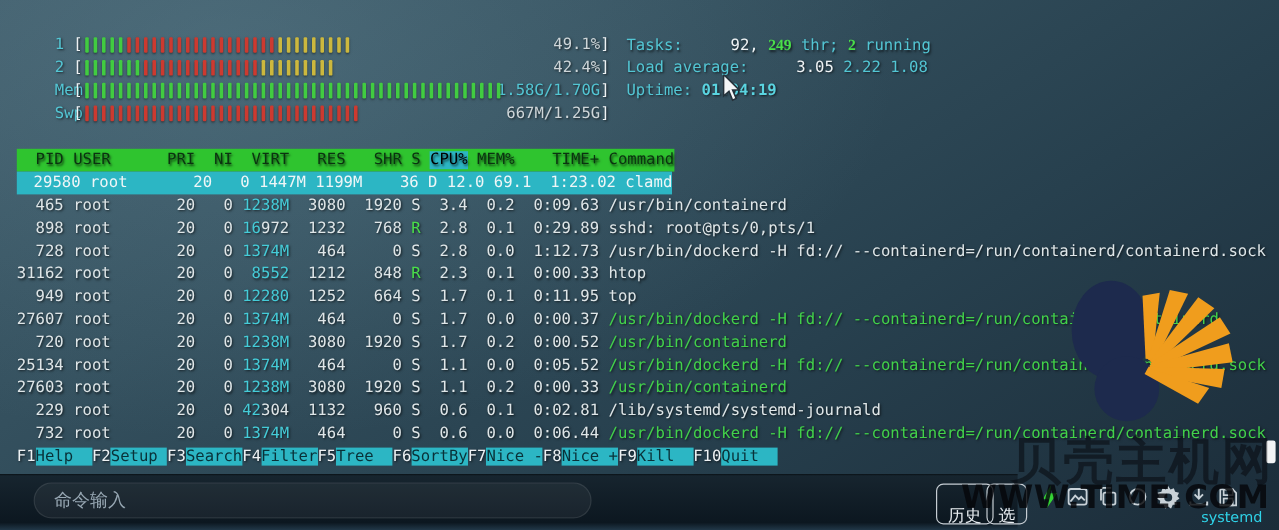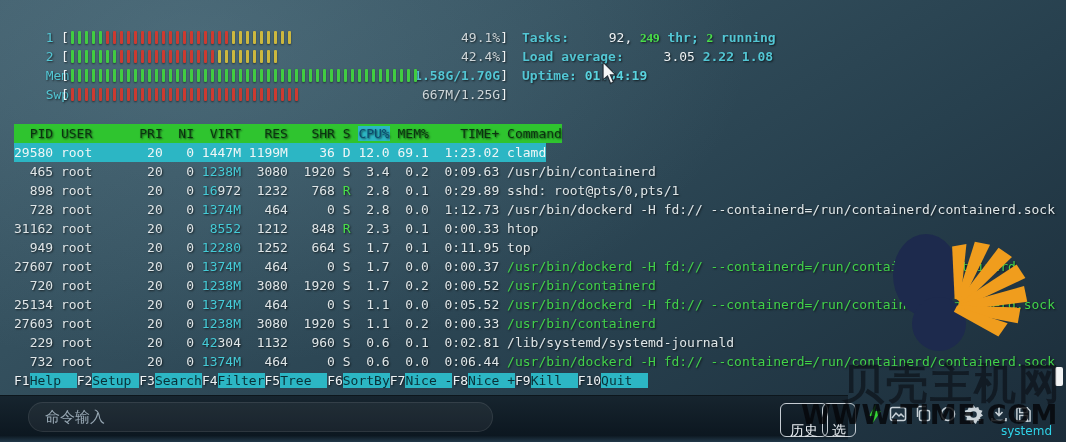--- a/index.html
+++ b/index.html
@@ -20,36 +20,36 @@
   .bracket{color:#eef2f4;}
   .mbar{flex:1;display:flex;align-items:flex-start;position:relative;height:19px;}
   .pipes{position:absolute;left:2px;top:3px;display:flex;align-items:center;}
   .pipe{display:inline-block;width:3px;height:13px;margin-right:4px;border-radius:1px;}
   .pipe.green{background:#41cc41;box-shadow:0 1px 2px rgba(0,0,0,.5);}
   .pipe.red{background:#cc3a30;box-shadow:0 1px 2px rgba(0,0,0,.5);}
   .pipe.yellow{background:#ccb83e;box-shadow:0 1px 2px rgba(0,0,0,.5);}
   .mval{margin-left:auto;}
   .c-white{color:#eef2f4;font-weight:normal;margin-left:32px;}
   .c-gray{color:#ced6d9;}
-  .c-cyan{color:#53c6d4;font-weight:bold;}
+  .c-cyan{color:#53c6d4;}
   .c-bcyan{color:#5ad4e0;font-weight:bold;}
   .c-green{color:#49df49;font-weight:bold;font-family:Liberation Serif, serif;}
   .stats{position:absolute;left:508px;top:0;white-space:pre;}
   .stats div{height:19px;}
   
   .ptable{position:absolute;left:0;top:96px;white-space:pre;}
   .phead{display:inline-block;background:#2fc42f;color:#0b3310;height:19px;}
-  .phead .sort{background:#2cb6c4;color:#0c4a6e;text-align:right;}
+  .phead .sort{background:#2cb6c4;color:#000000;text-align:right;}
   .prow{height:19px;}
   .prow-in{display:inline-block;height:19px;}
   .prow .v-cyan{color:#45ccd8;}
   .prow .v-white{color:#dfe6e8;}
   .prow .s-green{color:#49df49;}
   .prow .cmd-green{color:#42d24a;}
-  .prow.sel .prow-in{background:#2cb6c4;}
+  .prow.sel .prow-in{background:#2cb6c4;padding-left:14px;}
   .prow.sel .prow-in span{color:#eff6f7 !important;text-shadow:none;}
   
   .fkeys{position:absolute;left:0;top:343px;white-space:pre;height:19px;}
   .fk-key{color:#eef2f4;}
   .fk-label{background:#2cb6c4;color:#093138;text-shadow:none;text-align:right;}
   
   .toolbar{position:absolute;left:0;bottom:0;width:848px;height:47px;
     background:linear-gradient(#17252f,#0c1720 86%,#22394a);
     box-shadow:inset 0 1px 0 rgba(0,0,0,.4);}
   .cmd-input{position:absolute;left:28px;top:7px;width:465px;height:30px;border-radius:16px;

